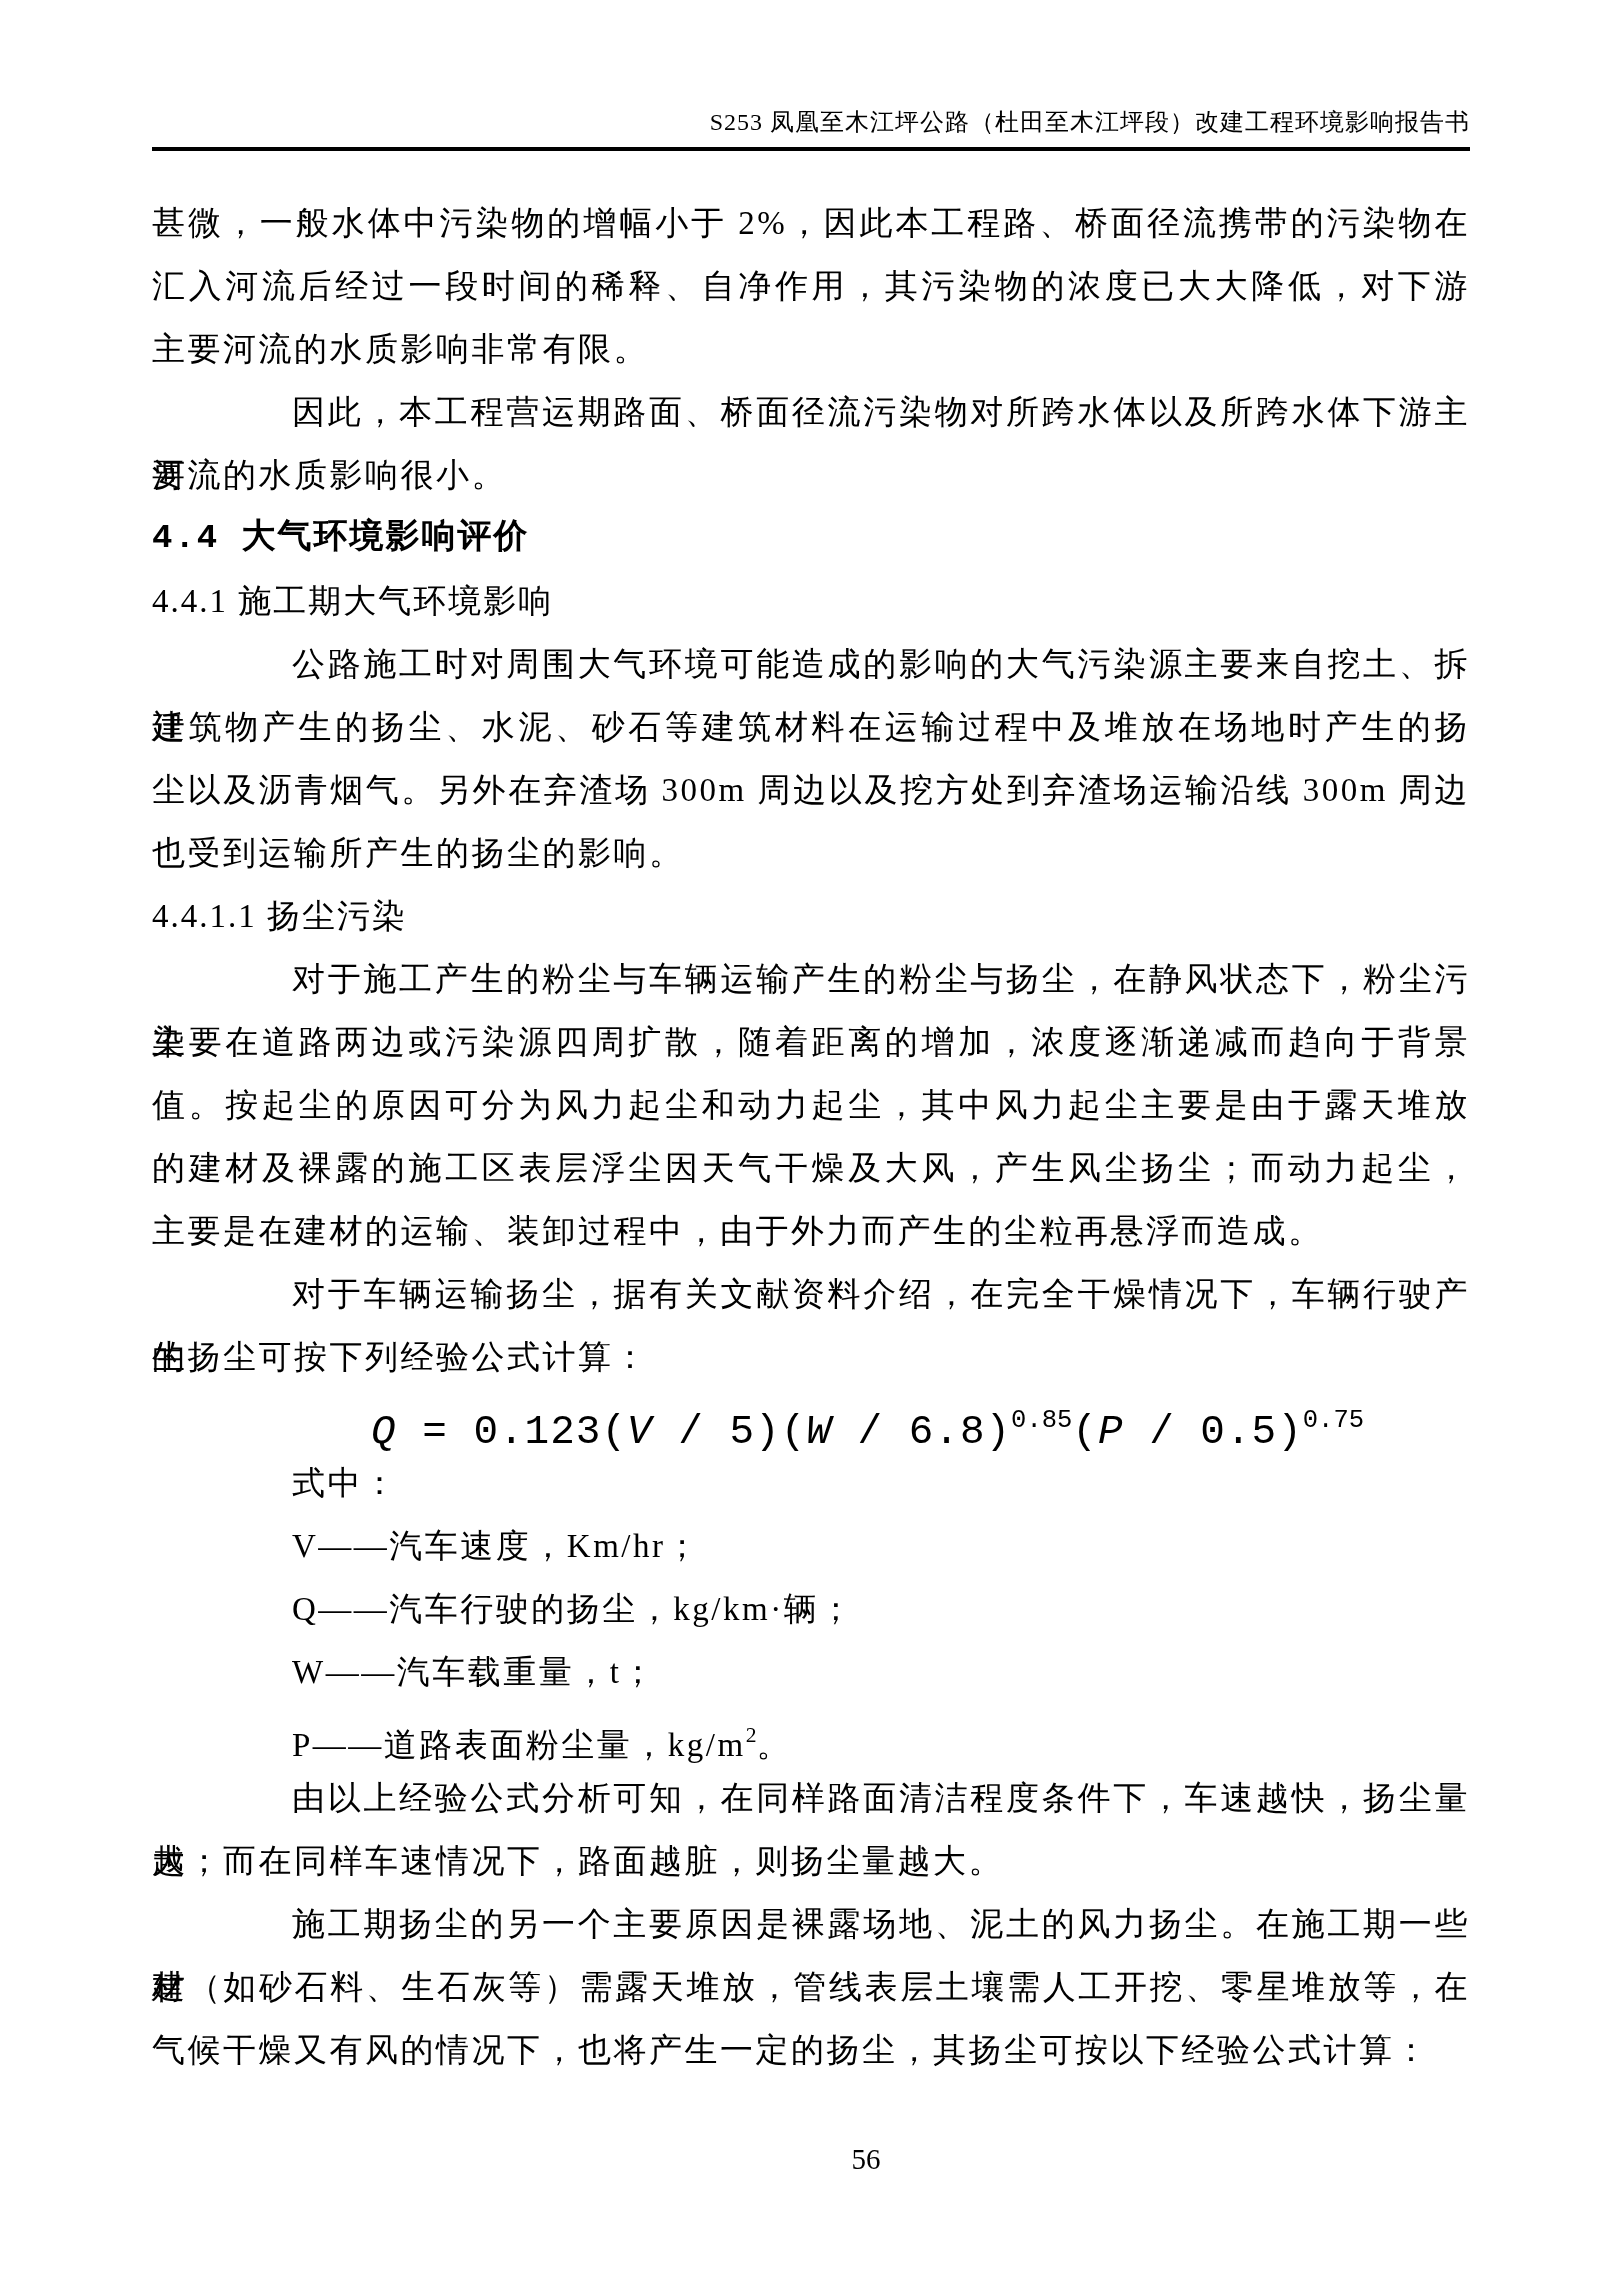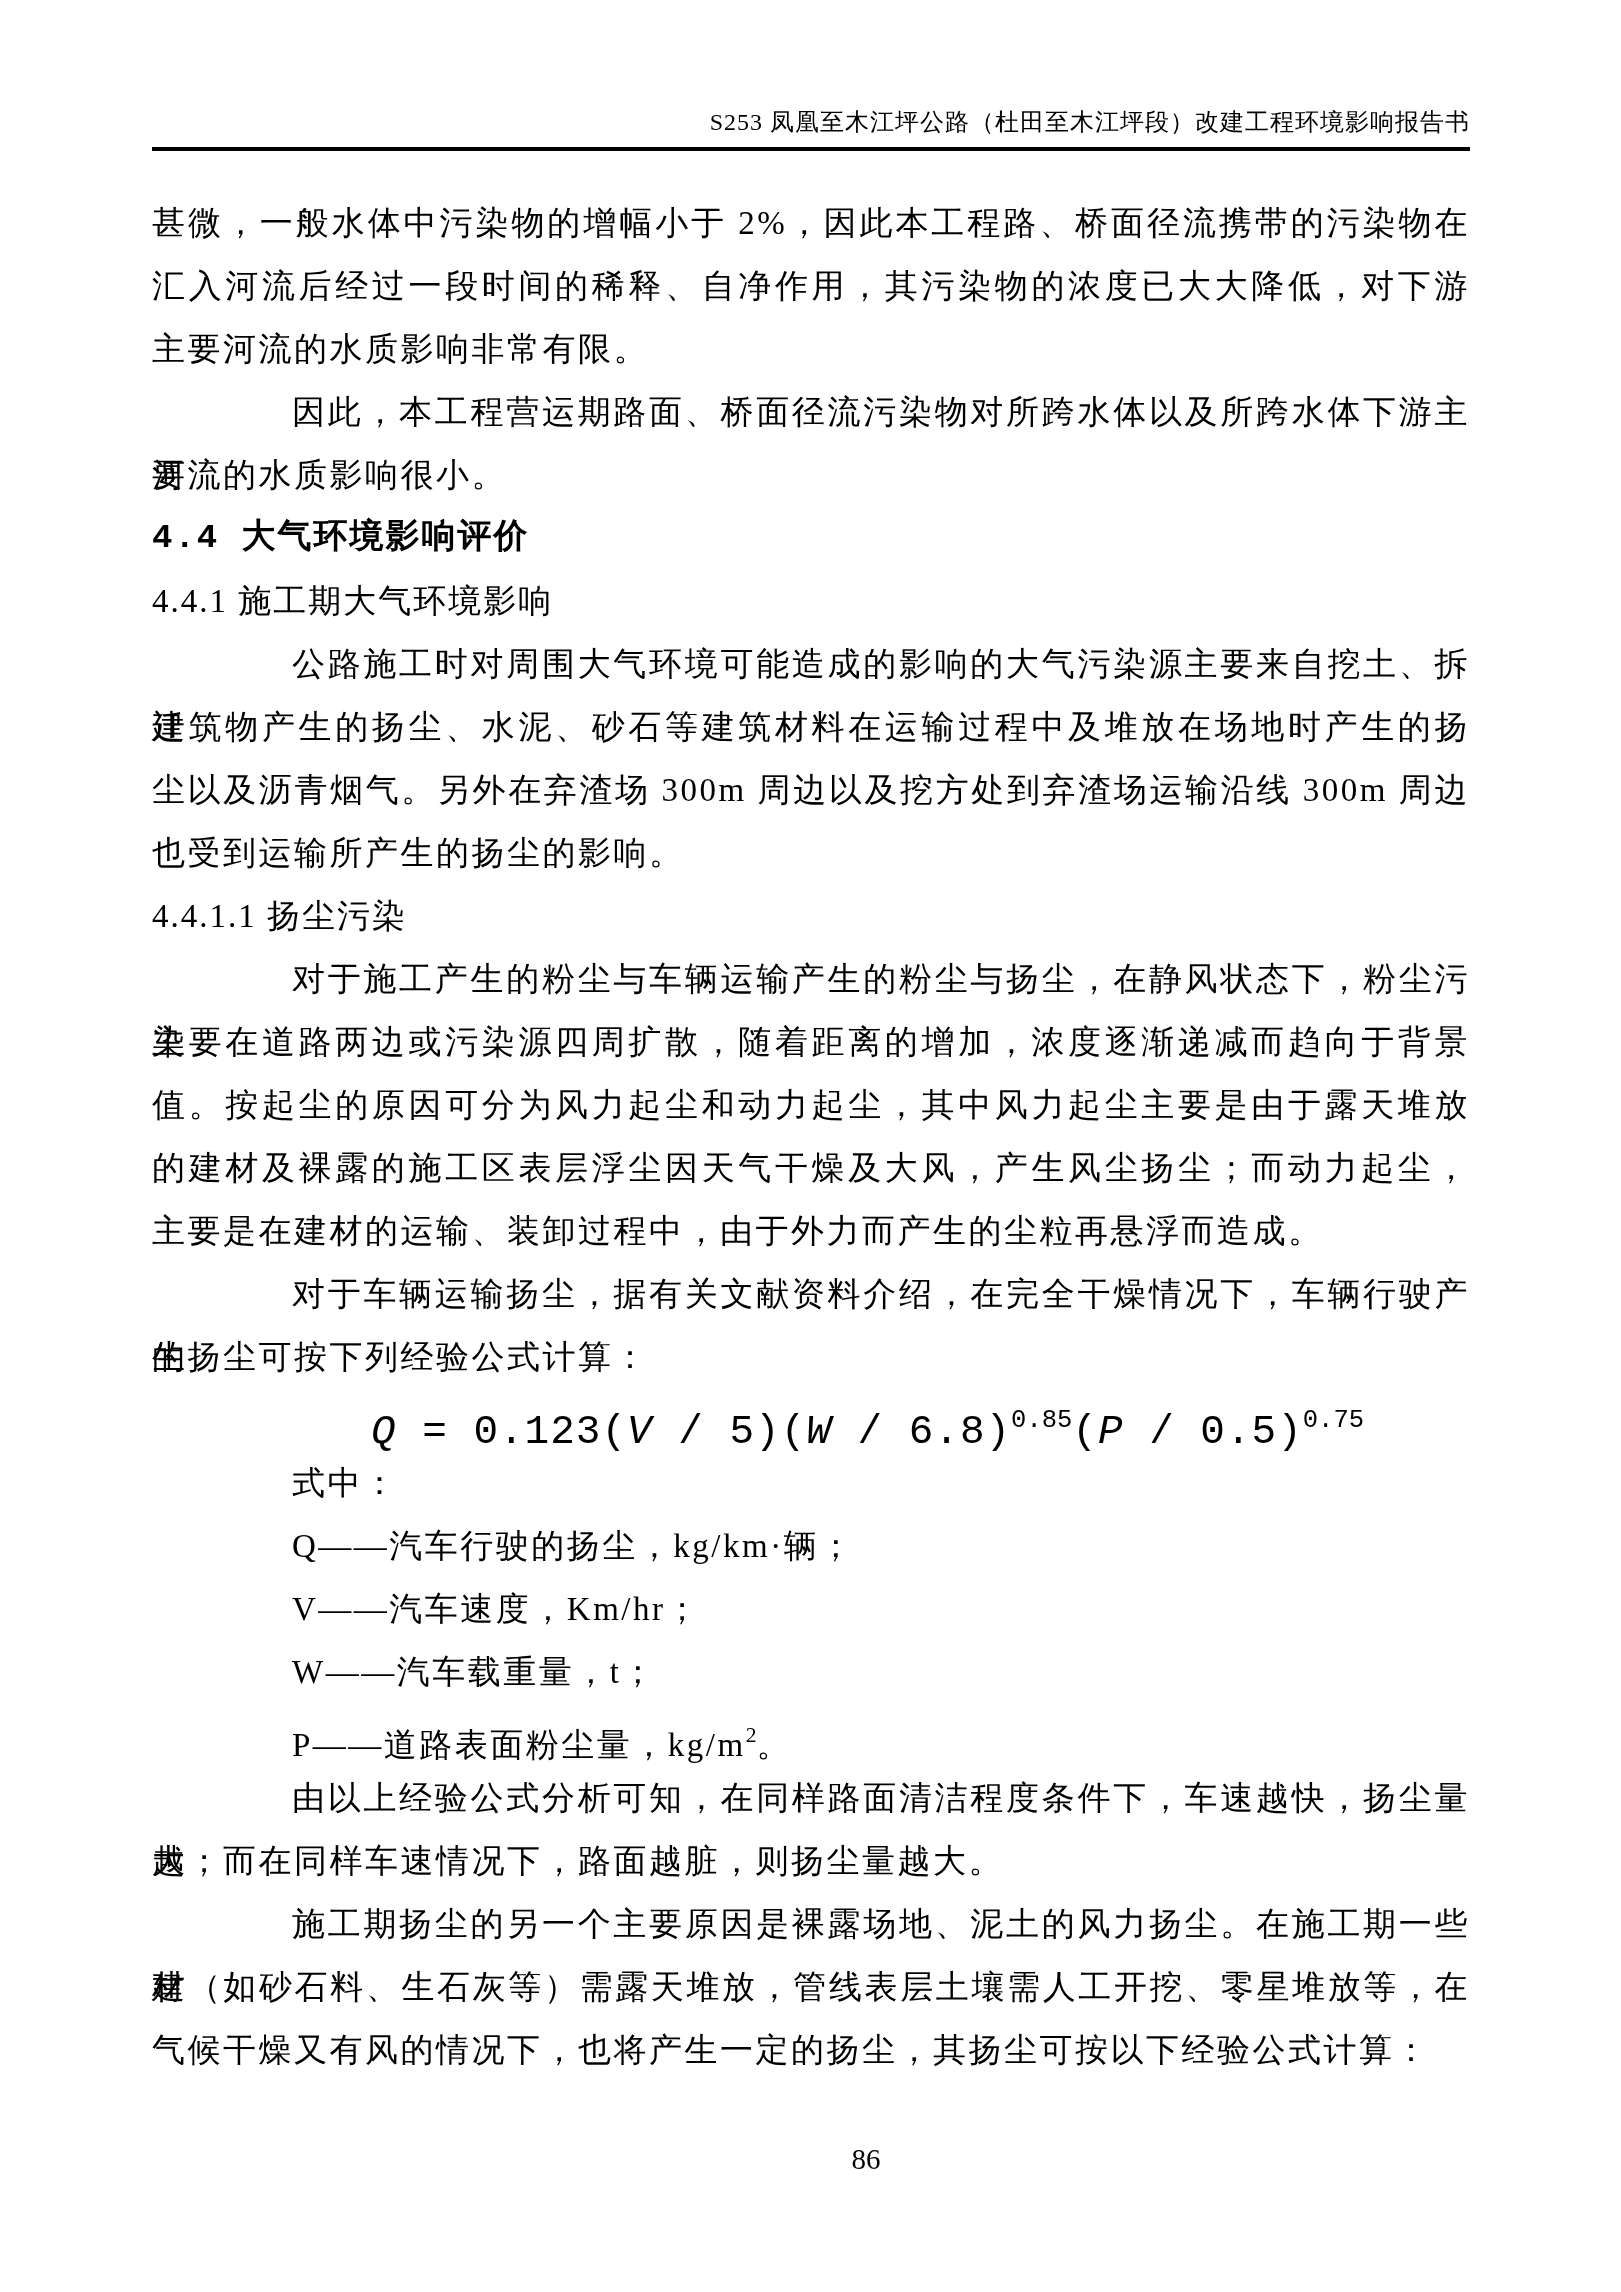--- a/index.html
+++ b/index.html
@@ -68,29 +68,29 @@
     <div class="row">主要是在建材的运输、装卸过程中，由于外力而产生的尘粒再悬浮而造成。</div>
 
     <div class="row full indent">对于车辆运输扬尘，据有关文献资料介绍，在完全干燥情况下，车辆行驶产生</div>
     <div class="row">的扬尘可按下列经验公式计算：</div>
 
     <div class="row formula">
       <span class="mvar">Q</span><span> = </span><span>0.123(</span><span class="mvar">V</span><span> / 5)(</span><span class="mvar">W</span><span> / 6.8)</span><span class="exp">0.85</span><span>(</span><span class="mvar">P</span><span> / 0.5)</span><span class="exp">0.75</span>
     </div>
 
     <div class="row indent">式中：</div>
+    <div class="row indent">V——汽车速度，Km/hr；</div>
     <div class="row indent">Q——汽车行驶的扬尘，kg/km·辆；</div>
-    <div class="row indent">V——汽车速度，Km/hr；</div>
     <div class="row indent">W——汽车载重量，t；</div>
     <div class="row indent"><span>P——道路表面粉尘量，kg/m</span><span class="sup2">2</span><span>。</span></div>
 
     <div class="row full indent">由以上经验公式分析可知，在同样路面清洁程度条件下，车速越快，扬尘量越</div>
     <div class="row">大；而在同样车速情况下，路面越脏，则扬尘量越大。</div>
 
     <div class="row full indent">施工期扬尘的另一个主要原因是裸露场地、泥土的风力扬尘。在施工期一些建</div>
     <div class="row full">材（如砂石料、生石灰等）需露天堆放，管线表层土壤需人工开挖、零星堆放等，在</div>
     <div class="row">气候干燥又有风的情况下，也将产生一定的扬尘，其扬尘可按以下经验公式计算：</div>
   </div>
 
-  <div class="page-number">86</div>
+  <div class="page-number">56</div>
 
 </div>
 
 
 </body></html>

